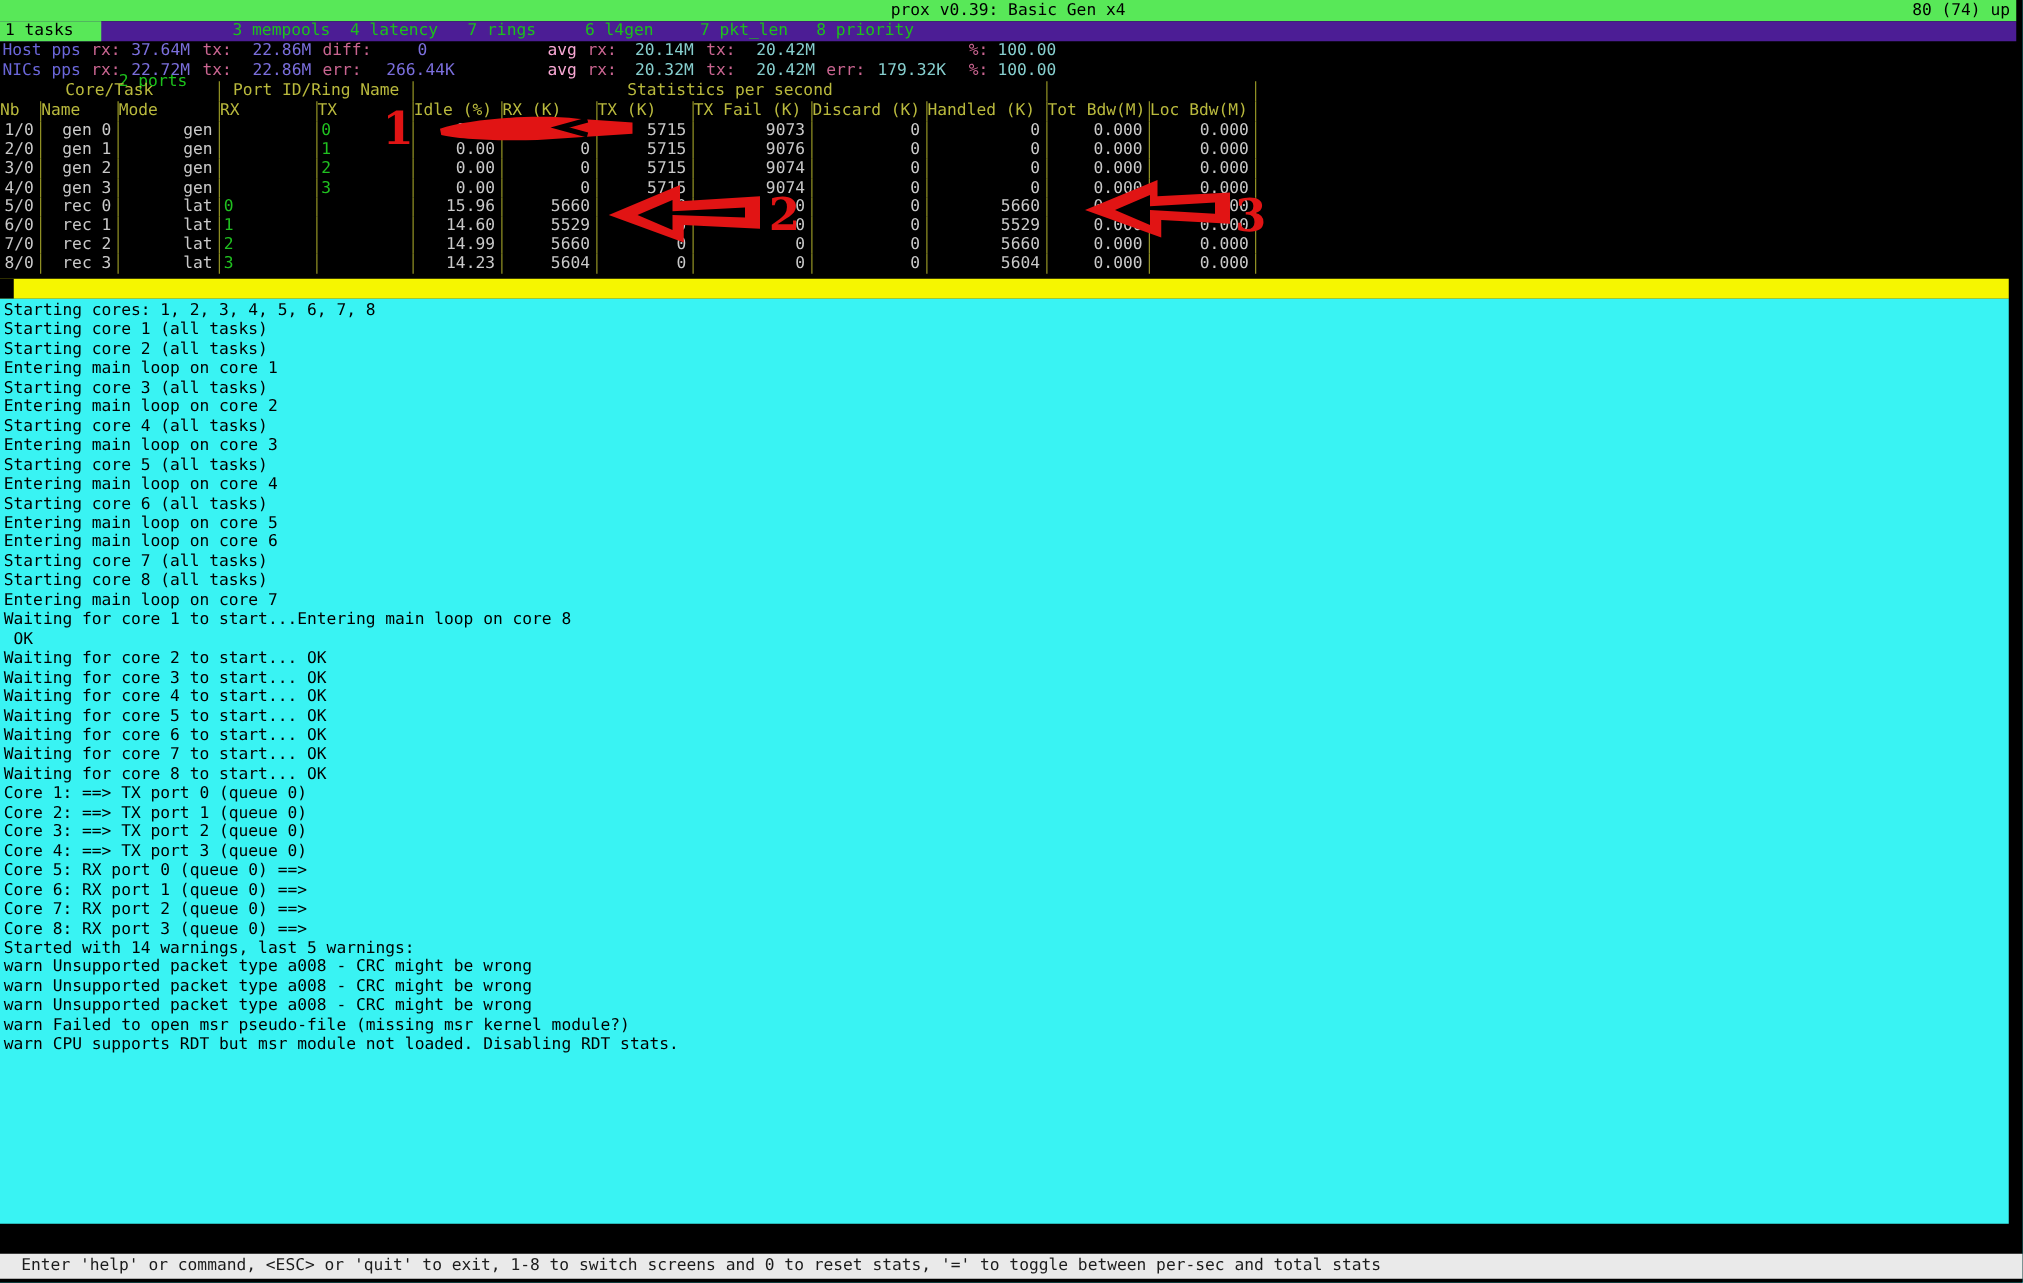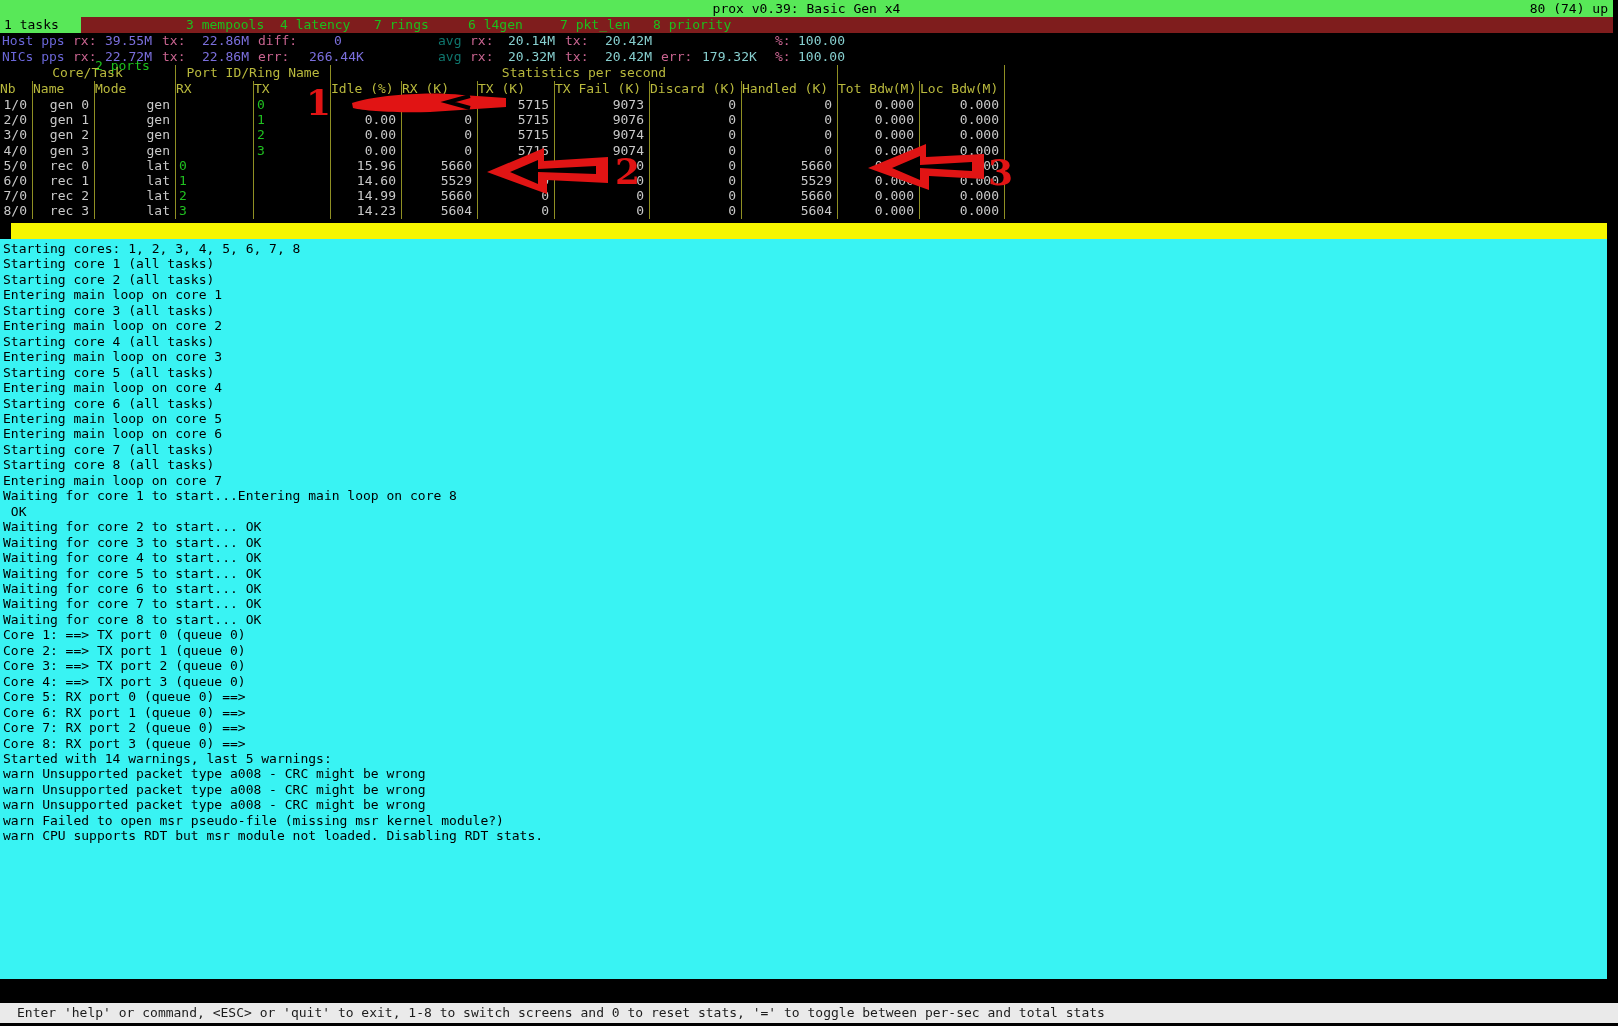--- a/index.html
+++ b/index.html
@@ -6,29 +6,29 @@
   body{width:1618px;height:1026px;position:relative;overflow:hidden;
        font-family:"DejaVu Sans Mono",monospace;font-size:13px;}
   .screen{position:absolute;top:0;left:0;width:1618px;height:1026px;}
 
   
   .titlebar{position:absolute;top:0;left:0;width:1613px;height:17px;background:#58e858;color:#000;line-height:17px;}
   .tb-center{position:absolute;left:0;right:0;text-align:center;}
   .tb-right{position:absolute;right:5px;}
 
   
-  .tabbar{position:absolute;top:17px;left:0;width:1613px;height:16px;line-height:16px;background:#7f1d1d;}
+  .tabbar{position:absolute;top:17px;left:0;width:1613px;height:16px;line-height:16px;background:#4c1d95;}
   .tab{position:absolute;top:0;height:16px;color:#1cc01c;white-space:pre;}
   .tab.active{left:0;width:81px;background:#58e858;color:#000;padding-left:4px;box-sizing:border-box;}
 
   
   .statline{position:absolute;left:0;width:1613px;height:16px;line-height:16px;}
   .statline span{position:absolute;white-space:pre;}
   .lbl-blue{color:#6a66d8}.lbl-pink{color:#c96490}.val-slate{color:#7b6fdd}
-  .lbl-teal{color:#0f766e}.val-cyan{color:#87cfcf}
+  .lbl-teal{color:#f9a8d4}.val-cyan{color:#87cfcf}
 
   
   .ptable{position:absolute;top:65px;left:0;width:1005px;color:#c9c9c9;}
   .trow{display:flex;height:15.2px;line-height:15.2px;}
   .trow.hdr{height:16px;line-height:16px;color:#b9b93d;}
   .tcell{box-sizing:border-box;border-right:1px solid #8f8f23;text-align:right;padding-right:5px;overflow:hidden;white-space:pre;}
   .gcell{box-sizing:border-box;border-right:1px solid #8f8f23;text-align:center;padding:0;overflow:hidden;}
   .hcell{text-align:left;padding:0;}
   .idcell{text-align:left;padding-left:3px;padding-right:0;color:#20c020;}
   .c0{width:33px}.c1{width:62px}.c2{width:81px}.c3{width:78px}.c4{width:77px}
@@ -68,21 +68,21 @@
       <span class="tab" style="left: 280px;">4 latency</span>
       <span class="tab" style="left: 374px;">7 rings</span>
       <span class="tab" style="left: 468px;">6 l4gen</span>
       <span class="tab" style="left: 560px;">7 pkt_len</span>
       <span class="tab" style="left: 653px;">8 priority</span>
     </div>
 
   <div class="statline" style="top:33px">
     <span class="lbl-blue" style="left:2px">Host pps</span>
     <span class="lbl-pink" style="left:73px">rx:</span>
-    <span class="val-slate" style="left:105px">39.55M</span>
+    <span class="val-slate" style="left:105px">37.64M</span>
     <span class="lbl-pink" style="left:162px">tx:</span>
     <span class="val-slate" style="left:202px">22.86M</span>
     <span class="lbl-pink" style="left:258px">diff:</span>
     <span class="val-slate" style="left:334px">0</span>
     <span class="lbl-teal" style="left:438px">avg</span>
     <span class="lbl-pink" style="left:470px">rx:</span>
     <span class="val-cyan" style="left:508px">20.14M</span>
     <span class="lbl-pink" style="left:565px">tx:</span>
     <span class="val-cyan" style="left:605px">20.42M</span>
     <span class="lbl-pink" style="left:775px">%:</span>

